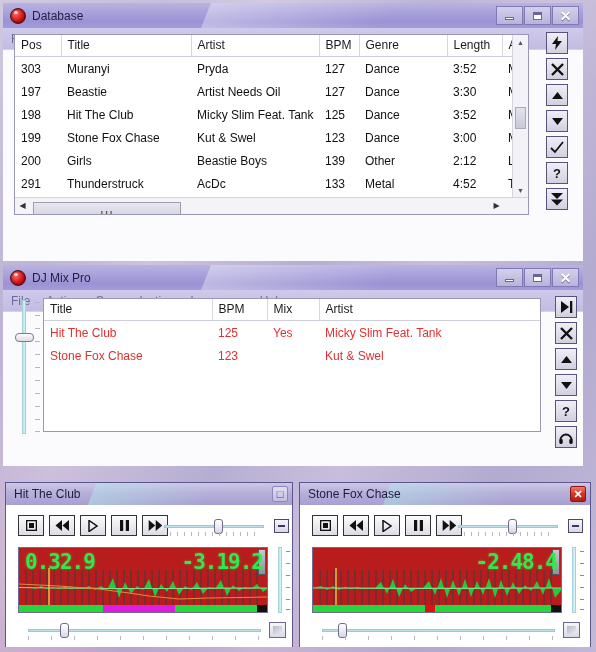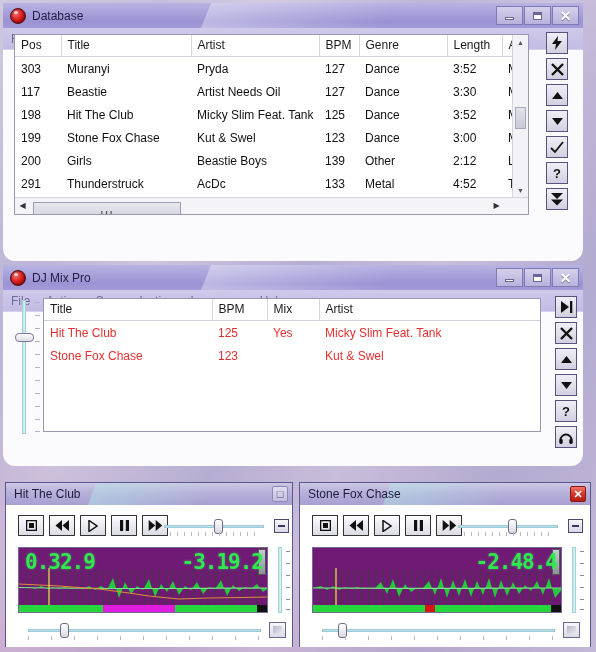--- a/index.html
+++ b/index.html
@@ -72,21 +72,21 @@
   .tb-btn .gl-x{font-size:14px;font-weight:bold;line-height:1;color:#fff;}
   .menubar{
     height:22px;display:flex;align-items:center;
     background:linear-gradient(180deg,#cfcaea 0%,#c2bce3 100%);
     padding-left:8px;box-sizing:border-box;
     border-bottom:1px solid #d6d2ee;
   }
   .menu-item{
     font-size:12px;color:#6f6a9d;margin-right:16px;cursor:pointer;white-space:nowrap;
   }
-  .win-body{background:#fbfbfe;position:relative;box-sizing:border-box;border-radius:12px;}
+  .win-body{background:#fbfbfe;position:relative;box-sizing:border-box;}
 
   
   .grid-wrap{
     position:absolute;border:1px solid #9a96b5;background:#fff;overflow:hidden;box-sizing:border-box;
   }
   table.grid{border-collapse:collapse;width:100%;table-layout:fixed;font-size:12px;color:#111;}
   table.grid th{
     font-weight:normal;text-align:left;padding:3px 0 4px 6px;
     border-bottom:1px solid #cfcfdb;border-right:1px solid #d7d7e2;
     background:#fff;color:#1a1a1a;font-size:12px;
@@ -190,21 +190,21 @@
   }
   .hticks{position:absolute;left:0;right:0;top:15px;height:5px;}
   .hticks i{position:absolute;top:0;width:1px;height:4px;background:#b8b6c8;}
   .sq-btn{
     width:15px;height:14px;border:1px solid #4c4870;box-sizing:border-box;
     background:linear-gradient(180deg,#f5f5fa,#d8d7e4);
     display:flex;align-items:center;justify-content:center;cursor:pointer;
   }
   .sq-btn .bar{width:7px;height:2px;background:#3a3760;}
   .wave{
-    position:absolute;background:#701a75;border:1px solid #6f6b95;box-sizing:border-box;overflow:hidden;
+    position:absolute;background:#b91c1c;border:1px solid #6f6b95;box-sizing:border-box;overflow:hidden;
   }
   .wave .tm{
     position:absolute;top:2px;font-family:"DejaVu Sans Mono",monospace;
     font-size:21px;font-weight:bold;color:#2eea4c;letter-spacing:-1px;z-index:3;
     text-shadow:0 0 3px rgba(40,255,90,.45);
   }
   .wave .tm.left{left:6px;}
   .wave .tm.right{right:4px;margin-left:20px;}
   .progbar{position:absolute;left:0;right:0;bottom:0;height:7px;background:#111;}
   .progbar i{position:absolute;top:0;height:7px;}
@@ -285,21 +285,21 @@
           <tr>
             <td>303</td>
             <td>Muranyi</td>
             <td>Pryda</td>
             <td>127</td>
             <td>Dance</td>
             <td>3:52</td>
             <td>M</td>
           </tr>
           <tr>
-            <td>117</td>
+            <td>197</td>
             <td>Beastie</td>
             <td>Artist Needs Oil</td>
             <td>127</td>
             <td>Dance</td>
             <td>3:30</td>
             <td>M</td>
           </tr>
           <tr>
             <td>198</td>
             <td>Hit The Club</td>

